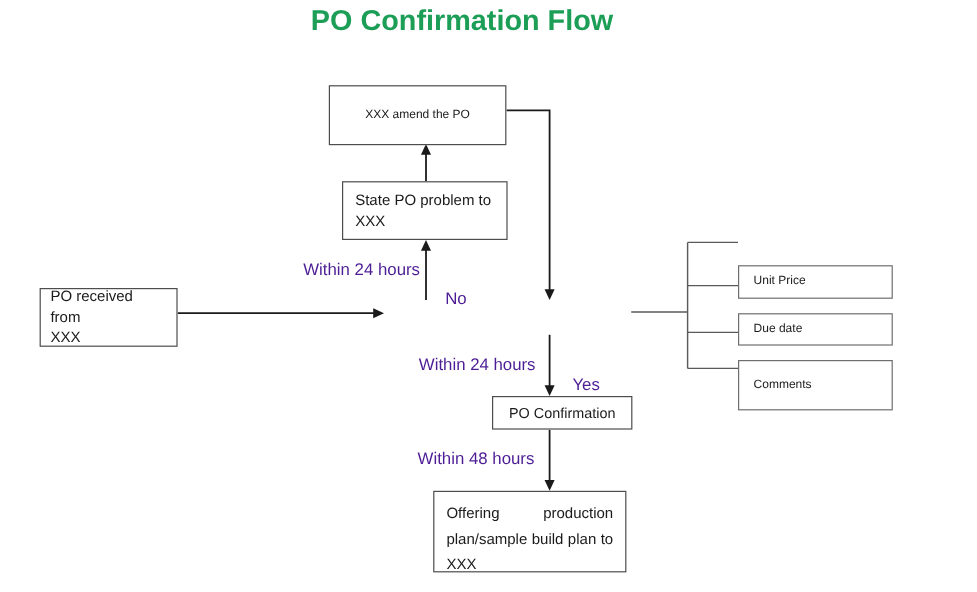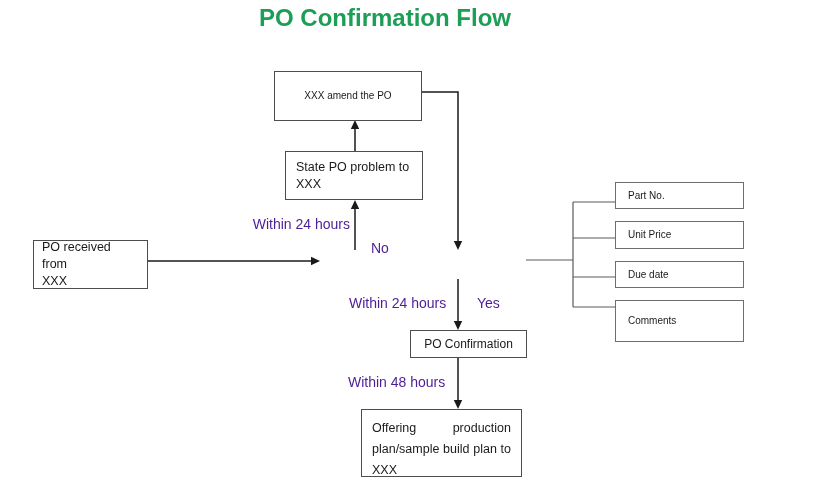--- a/index.html
+++ b/index.html
@@ -133,32 +133,29 @@
 
   <div class="box" id="offering-box" style="left:361px; top:409px; width:161px; height:68px;">
     <div class="l1">
       <span>Offering</span>
       <span>production</span>
     </div>
     <div class="l2">plan/sample build plan to</div>
     <div class="l3">XXX</div>
   </div>
 
-  <div class="box lite" style="left:615px; top:182px; width:129px; height:27px;">
-    <div class="pad" style="padding:0 12px;">Part No.</div>
-  </div>
   <div class="box lite" style="left:615px; top:221px; width:129px; height:28px;">
     <div class="pad" style="padding:0 12px;">Unit Price</div>
   </div>
   <div class="box lite" style="left:615px; top:261px; width:129px; height:27px;">
     <div class="pad" style="padding:0 12px;">Due date</div>
   </div>
   <div class="box lite" style="left:615px; top:300px; width:129px; height:42px;">
     <div class="pad" style="padding:0 12px;">Comments</div>
   </div>
 
   <div class="edge-label" style="left:243px; top:216px; width:107px; text-align:right;">Within 24 hours</div>
   <div class="edge-label" style="left:371px; top:216px;margin-top:24px;">No</div>
   <div class="edge-label" style="left:349px; top:295px;">Within 24 hours</div>
-  <div class="edge-label" style="left:477px; top:295px;text-align:right;">Yes</div>
+  <div class="edge-label" style="left:477px; top:312px;text-align:right;">Yes</div>
   <div class="edge-label" style="left:348px; top:374px;">Within 48 hours</div>
 
 </div>
 
 </body></html>

